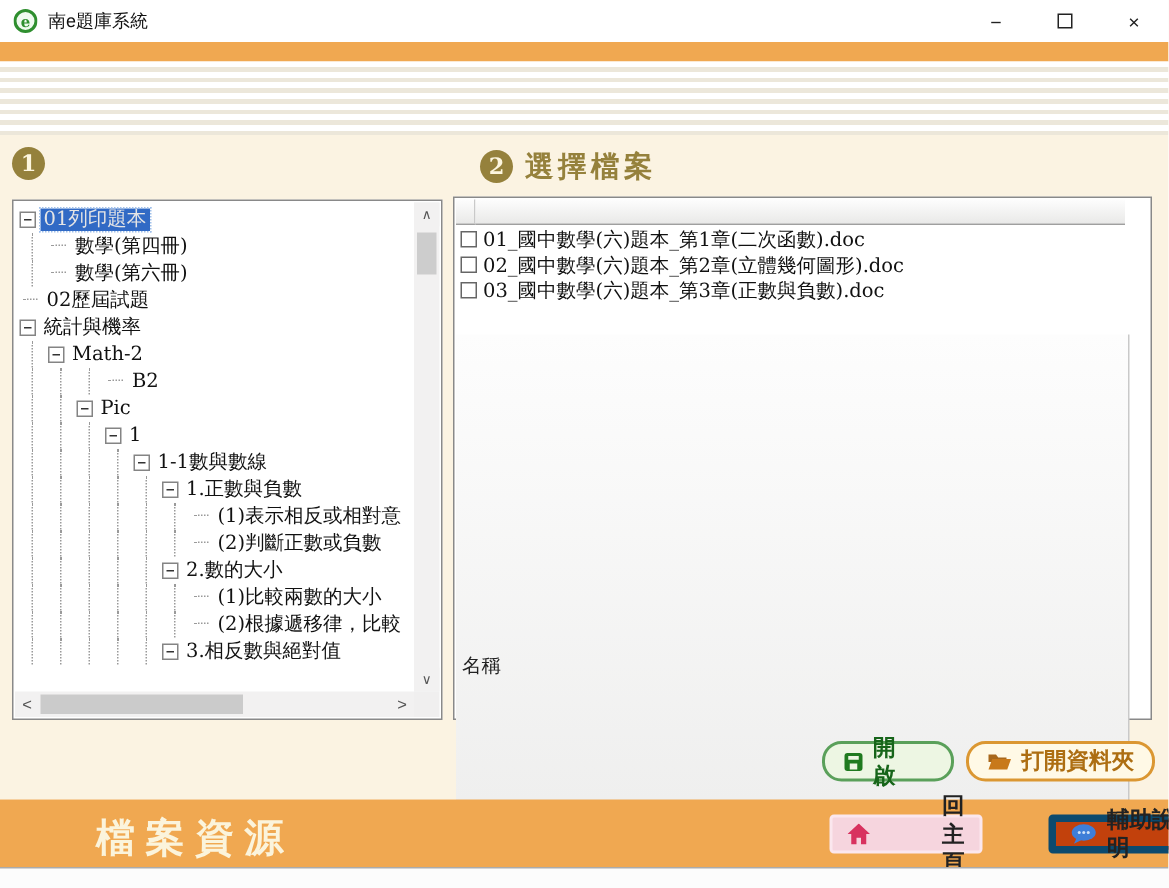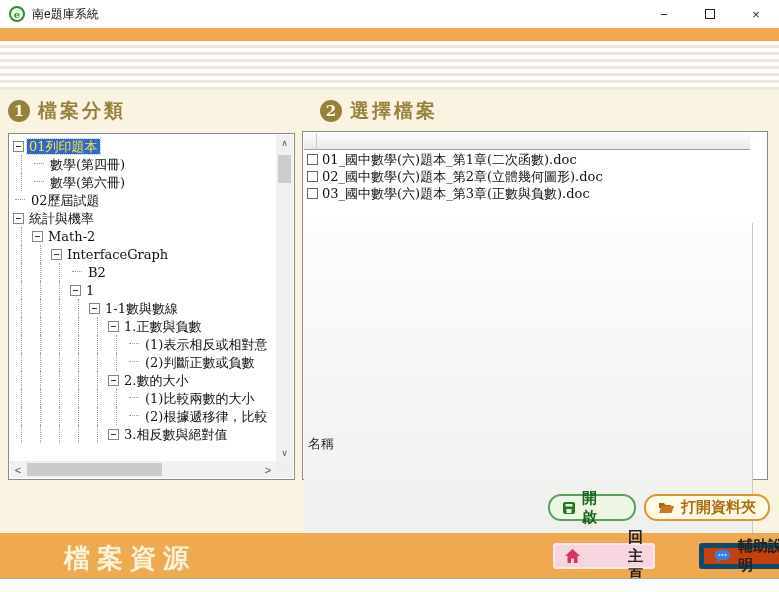--- a/index.html
+++ b/index.html
@@ -43,21 +43,21 @@
   .guide { width:19px; height:18px; position:relative; flex:0 0 auto; }
   .guide::before { content:""; position:absolute; left:8px; top:0; bottom:0;
     border-left:1px dotted #9a9a9a; }
   .tbox { width:11px; height:11px; border:1px solid #848484; background:#fff; position:relative;
     flex:0 0 auto; margin-right:3px; }
   .tbox::after { content:""; position:absolute; left:2px; top:4px; width:5px; height:1px; background:#333; }
   .stub { width:16px; height:18px; position:relative; flex:0 0 auto; }
   .stub::before { content:""; position:absolute; left:2px; right:4px; top:8px;
     border-top:1px dotted #9a9a9a; }
   .tlabel { padding:0 2px; line-height:15px; }
-  .tlabel.sel { background:#316AC5; color:#fde047; outline:1px dotted #9fc0ea; }
+  .tlabel.sel { background:#316AC5; color:#e5e5e5; outline:1px dotted #9fc0ea; }
 
   
   .vscroll { position:absolute; top:1px; right:1px; width:17px; bottom:18px; background:#F2F1F1; }
   .varrow { position:absolute; left:0; width:17px; height:16px; color:#555; font-size:9px;
     display:flex; align-items:center; justify-content:center; background:#F2F1F1; }
   .varrow.up { top:0; } .varrow.down { bottom:0; }
   .vthumb { position:absolute; left:2px; top:20px; width:13px; height:28px; background:#CDCDCD; }
   .hscroll { position:absolute; left:1px; bottom:1px; right:18px; height:17px; background:#F2F1F1; }
   .harrow { position:absolute; top:0; width:16px; height:17px; color:#555; font-size:11px;
     display:flex; align-items:center; justify-content:center; }
@@ -127,21 +127,20 @@
     </div>
   </div>
 
   <div class="orange-band"></div>
   <div class="stripes"></div>
 
   <div class="main">
 
     <div class="sec-head" id="head-left">
       <span class="num">1</span>
-      <span class="ttl">檔案分類</span>
     </div>
     <div class="sec-head" id="head-right">
       <span class="num">2</span>
       <span class="ttl">選擇檔案</span>
     </div>
 
     <div class="tree-panel">
       <div class="tree-view" id="tree-view">
           <div class="trow">
             <span class="tbox"></span>
@@ -166,29 +165,29 @@
             <span class="tlabel">統計與機率</span>
           </div>
           <div class="trow">
             <span class="guide"></span>
             <span class="tbox"></span>
             <span class="tlabel">Math-2</span>
           </div>
           <div class="trow">
             <span class="guide"></span>
             <span class="guide"></span>
-            <span class="tbox"></span>
-            <span class="tlabel">InterfaceGraph</span>
-          </div>
-          <div class="trow">
-            <span class="guide"></span>
-            <span class="guide"></span>
             <span class="guide"></span>
             <span class="stub"></span>
             <span class="tlabel">B2</span>
+          </div>
+          <div class="trow">
+            <span class="guide"></span>
+            <span class="guide"></span>
+            <span class="tbox"></span>
+            <span class="tlabel">Pic</span>
           </div>
           <div class="trow">
             <span class="guide"></span>
             <span class="guide"></span>
             <span class="guide"></span>
             <span class="tbox"></span>
             <span class="tlabel">1</span>
           </div>
           <div class="trow">
             <span class="guide"></span>

